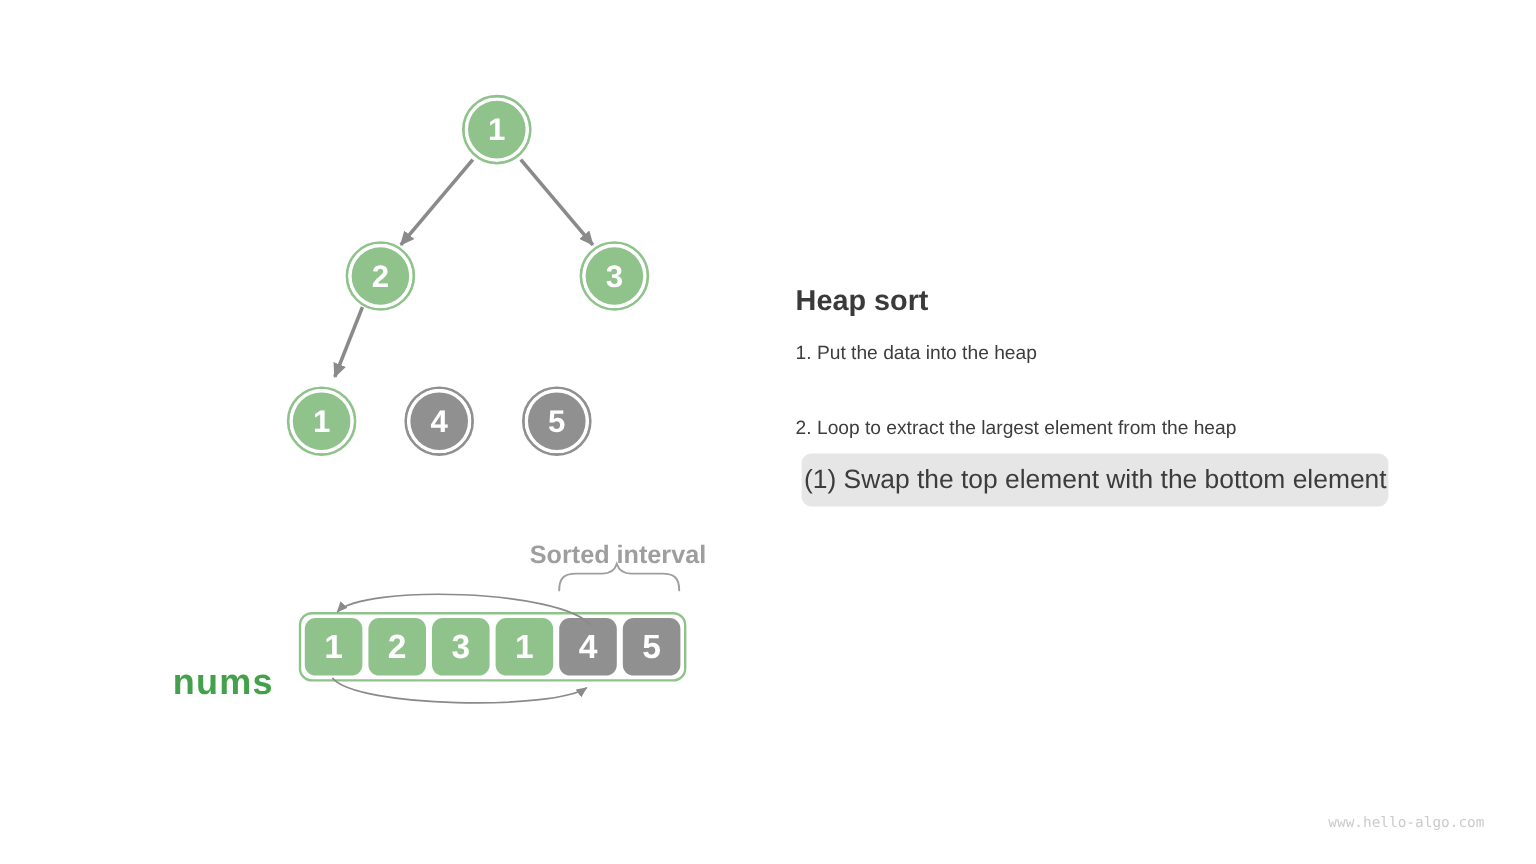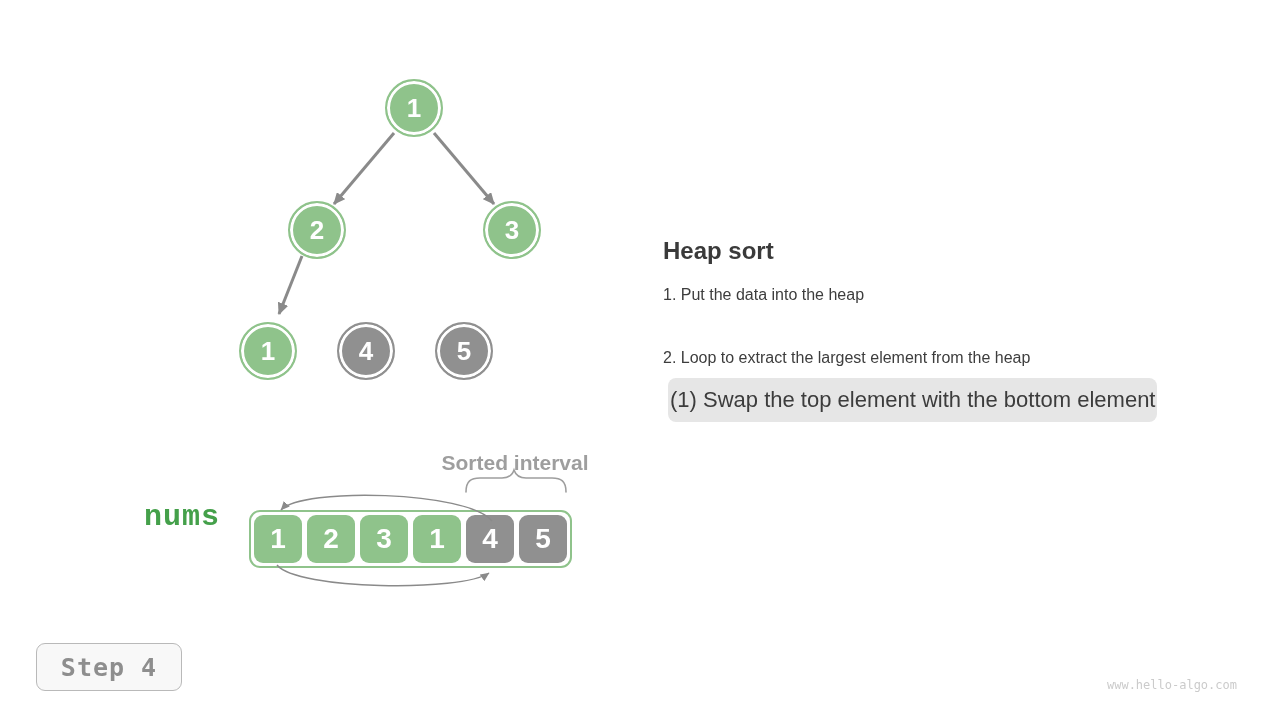--- a/index.html
+++ b/index.html
@@ -59,22 +59,22 @@
     color: #ffffff;
     font-size: 28px;
     font-weight: bold;
   }
   .cell.heap   { background: #8FC38B; }
   .cell.sorted { background: #909090; }
 
   .nums-label {
     position: absolute;
     left: 144px;
-    top: 500px;
-    font-family: Liberation Mono, monospace;
+    top: 552px;
+    font-family: Liberation Sans, sans-serif;
     font-weight: bold;
     font-size: 30px;
     letter-spacing: 1px;
     color: #44A04A;
   }
   .sorted-label {
     position: absolute;
     left: 420px;
     top: 433px;
     width: 190px;
@@ -179,21 +179,20 @@
     <div class="cell sorted">5</div>
   </div>
 
   <div>
     <div class="panel-title">Heap sort</div>
     <div class="panel-item item-1">1. Put the data into the heap</div>
     <div class="panel-item item-2">2. Loop to extract the largest element from the heap</div>
     <div class="panel-highlight">(1) Swap the top element with the bottom element</div>
   </div>
 
-  <div class="step-box">Step 4</div>
   <div class="watermark">www.hello-algo.com</div>
 
   <svg class="overlay" viewBox="0 0 1280 720">
     <defs>
       <marker id="arrowBig" markerUnits="userSpaceOnUse" markerWidth="13" markerHeight="11" refX="11" refY="5.5" orient="auto">
         <path d="M0,0 L12,5.5 L0,11 Z" fill="#8a8a8a"></path>
       </marker>
       <marker id="arrowSmall" markerUnits="userSpaceOnUse" markerWidth="10" markerHeight="8" refX="8.5" refY="4" orient="auto">
         <path d="M0,0 L9,4 L0,8 Z" fill="#8a8a8a"></path>
       </marker>

